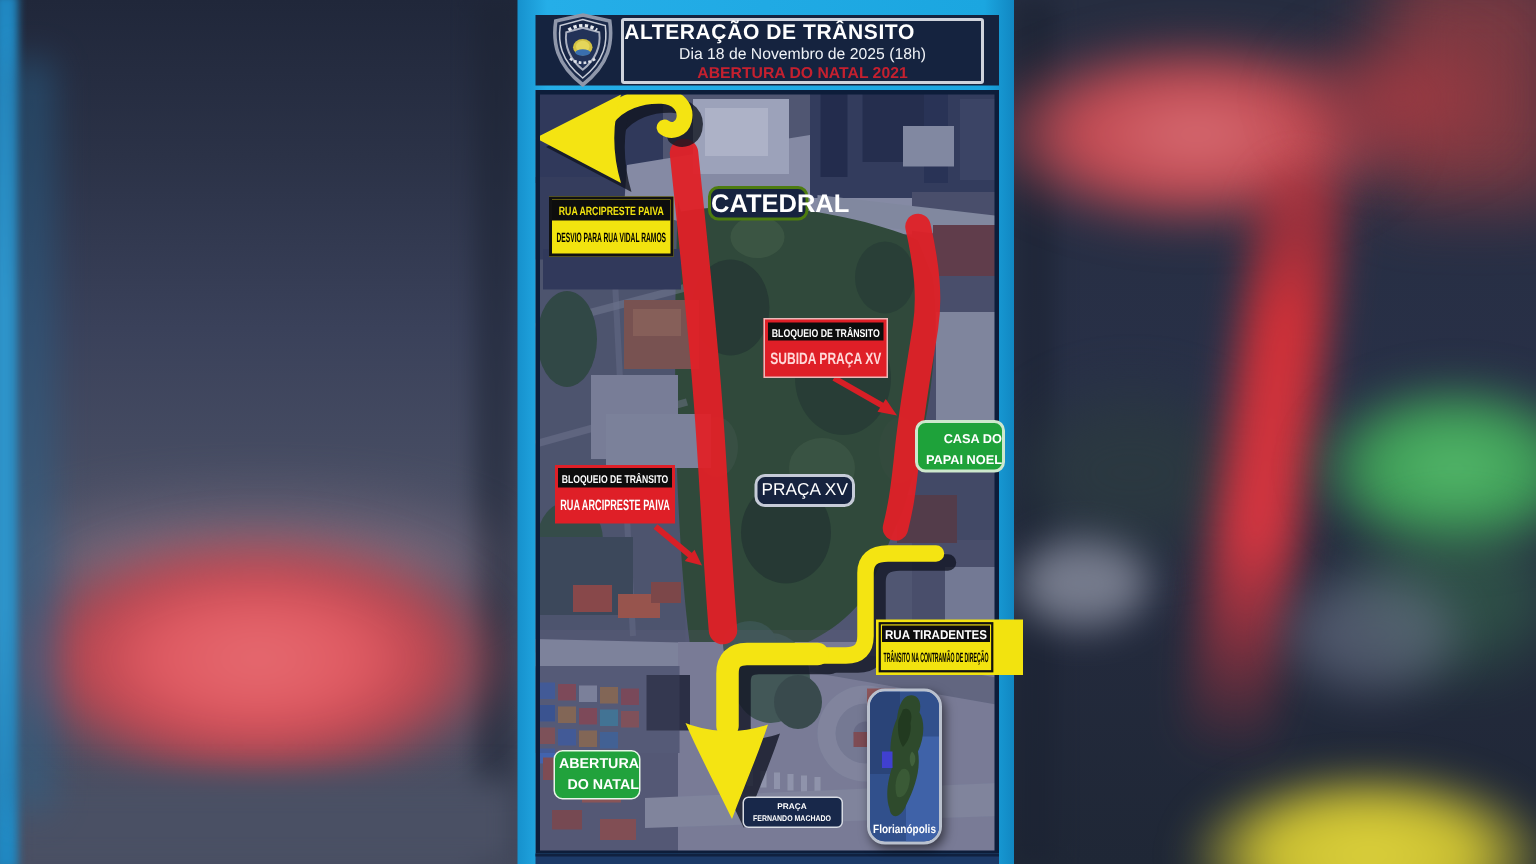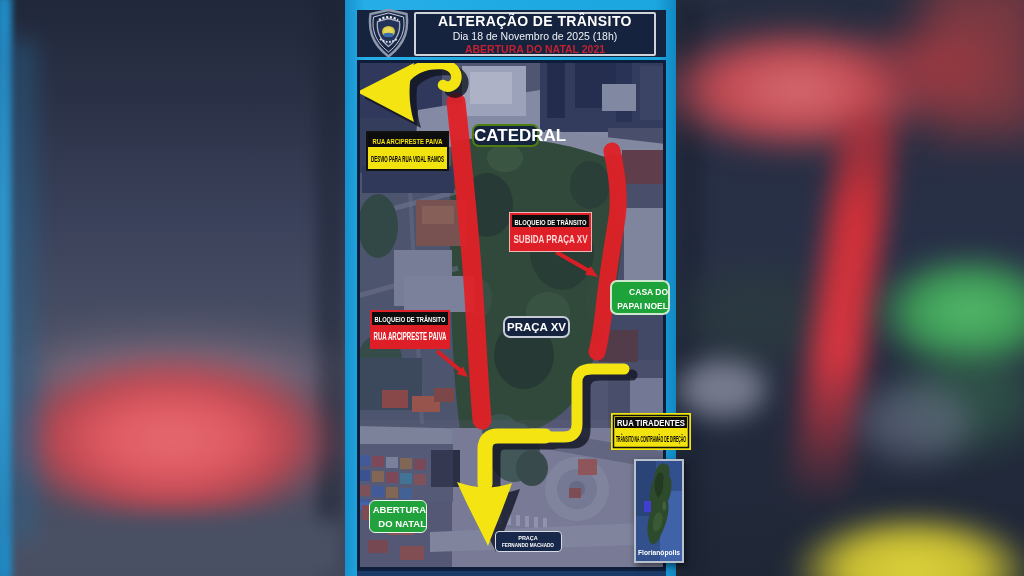--- a/index.html
+++ b/index.html
@@ -72,21 +72,21 @@
     background:radial-gradient(closest-side,#ddd23c 0%,#c9be32 55%,rgba(180,170,50,0) 100%);
     filter:blur(12px);"></div>
 
   <div class="abs" style="left:345px;top:0;width:331px;height:576px;
     background:linear-gradient(90deg,#1691cd 0%,#25aee8 6%,#1ba6e0 94%,#1187c2 100%);"></div>
 
   <div class="abs" style="left:357px;top:10px;width:309px;height:47px;background:#15233f;"></div>
 
   <div class="abs" style="left:414px;top:12px;width:242px;height:44px;border:2px solid #cfd3dc;border-radius:2px;"></div>
 
-  <div class="abs" style="left:416px;top:13px;width:238px;height:17px;color:#fff;font-weight:bold;
+  <div class="abs" style="left:394px;top:13px;width:238px;height:17px;color:#fff;font-weight:bold;
     font-size:14px;line-height:17px;text-align:center;letter-spacing:.4px;">ALTERAÇÃO DE TRÂNSITO</div>
 
   <div class="abs" style="left:416px;top:29px;width:238px;height:14px;color:#eef1f6;
     font-size:10.5px;line-height:14px;text-align:center;">Dia 18 de Novembro de 2025 (18h)</div>
 
   <div class="abs" style="left:416px;top:43px;width:238px;height:13px;font-weight:bold;
     font-size:10.5px;line-height:13px;text-align:center;color:#c5202f;">ABERTURA DO NATAL 2021</div>
 
   <svg class="abs" style="left:366px;top:8px;" width="45" height="50" viewBox="0 0 45 50">
     <path d="M22.5,2 L40.5,6 C42.5,20 40.5,34.5 22.5,48.5 C4.5,34.5 2.5,20 4.5,6 Z" fill="#1b2a4a" stroke="#8f97aa" stroke-width="2.4"></path>
@@ -281,50 +281,50 @@
 
   <div class="abs" style="left:370px;top:310px;width:80px;height:39px;background:#df1f27;">
     <svg width="80" height="39" viewBox="0 0 80 39">
       <rect x="2" y="2" width="76" height="13" fill="#0d0d0d"></rect>
       <text x="40" y="12" fill="#fff" font-size="7.5" font-weight="bold" text-anchor="middle" textLength="71" lengthAdjust="spacingAndGlyphs">BLOQUEIO DE TRÂNSITO</text>
       <text x="40" y="30" fill="#fff" font-size="10" font-weight="bold" text-anchor="middle" textLength="73" lengthAdjust="spacingAndGlyphs">RUA ARCIPRESTE PAIVA</text>
     </svg>
   </div>
 
   <div class="abs" style="left:503px;top:316px;width:67px;height:22px;background:#16233f;
-    border:2px solid #c6cbd8;border-radius:7px;color:#fff;font-weight:bold;font-size:11.5px;
+    border:2px solid #c6cbd8;border-radius:7px;color:#fff;font-weight:normal;font-size:11.5px;
     line-height:18px;text-align:center;white-space:nowrap;">PRAÇA XV</div>
 
   <div class="abs" style="left:610px;top:280px;width:60px;height:35px;background:#1ea23a;
     border:2px solid #cde8cd;border-radius:7px;color:#fff;font-weight:bold;font-size:8.5px;
     line-height:14px;text-align:right;padding-top:3px;">CASA DO<br>PAPAI NOEL</div>
 
-  <div class="abs" style="left:584px;top:413px;width:80px;height:37px;background:#f2e30f;margin-left:27px;">
+  <div class="abs" style="left:584px;top:413px;width:98px;height:37px;background:#f2e30f;">
     <svg width="80" height="37" viewBox="0 0 80 37">
       <rect x="2.5" y="2.5" width="75" height="32" fill="none" stroke="#111" stroke-width="1.5"></rect>
       <rect x="4" y="4" width="72" height="11" fill="#0d0d0d"></rect>
       <text x="40" y="13" fill="#fff" font-size="8.5" font-weight="bold" text-anchor="middle" textLength="68" lengthAdjust="spacingAndGlyphs">RUA TIRADENTES</text>
       <text x="40" y="28.5" fill="#000" font-size="9" font-weight="bold" text-anchor="middle" textLength="70" lengthAdjust="spacingAndGlyphs">TRÂNSITO NA CONTRAMÃO DE DIREÇÃO</text>
     </svg>
   </div>
 
   <div class="abs" style="left:369px;top:500px;width:58px;height:33px;background:#21a23c;
     border:1.5px solid #e8f5e8;border-radius:6px;color:#fff;font-weight:bold;font-size:9.5px;
     line-height:14px;text-align:right;padding-top:2px;">ABERTURA<br>DO NATAL</div>
 
   <div class="abs" style="left:495px;top:531px;width:67px;height:21px;background:#18284a;
     border:1.5px solid #d8dce4;border-radius:4px;">
     <svg width="64" height="18" viewBox="0 0 64 18">
       <text x="32" y="7.5" fill="#fff" font-size="5.5" font-weight="bold" text-anchor="middle">PRAÇA</text>
       <text x="32" y="15" fill="#fff" font-size="5.5" font-weight="bold" text-anchor="middle" textLength="52" lengthAdjust="spacingAndGlyphs">FERNANDO MACHADO</text>
     </svg>
   </div>
 
-  <div class="abs" style="left:634px;top:459px;width:50px;height:104px;background:#3b5c9c;
-    border:2px solid #bac1ce;border-radius:0;overflow:hidden;box-shadow:2px 3px 7px rgba(0,0,0,.55);">
+  <div class="abs" style="left:578px;top:459px;width:50px;height:104px;background:#3b5c9c;
+    border:2px solid #bac1ce;border-radius:12px;overflow:hidden;box-shadow:2px 3px 7px rgba(0,0,0,.55);">
     <svg width="46" height="100" viewBox="0 0 46 100">
       <rect x="0" y="0" width="46" height="100" fill="#31508c"></rect>
       <rect x="24" y="30" width="22" height="70" fill="#3f62a8"></rect>
       <rect x="0" y="0" width="20" height="55" fill="#2a4478"></rect>
 
       <path d="M25,3 C31,1 35,6 33,14 C37,20 36,32 32,40 C34,52 30,64 24,76 C21,84 14,86 13,78 C10,70 12,58 15,50 C12,42 14,26 18,18 C19,10 21,5 25,3 Z" fill="#2e4a2c"></path>
       <path d="M22,12 C26,10 29,14 27,21 C28,28 25,34 22,37 C19,33 18,25 19,19 Z" fill="#223a20"></path>
       <path d="M21,52 C25,50 28,55 26,62 C25,68 21,72 18,70 C16,64 17,56 21,52 Z" fill="#3a5a36"></path>
       <path d="M28,40 C31,42 31,48 28,50 C26,48 26,42 28,40 Z" fill="#41613c"></path>
 

